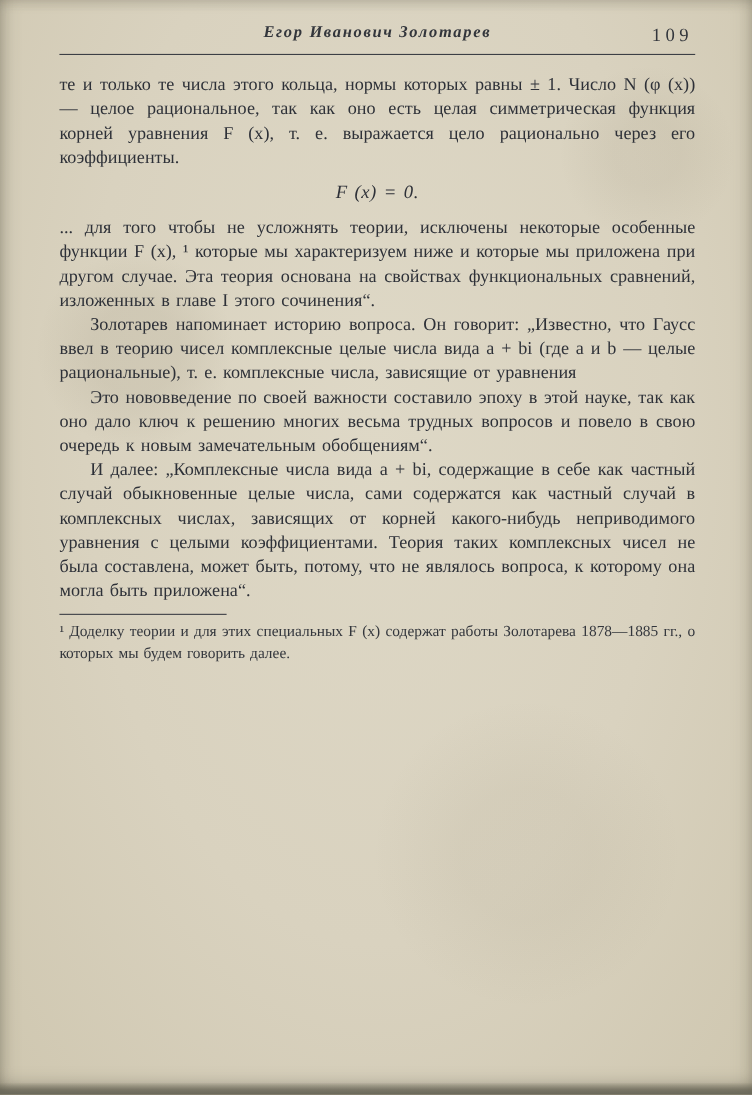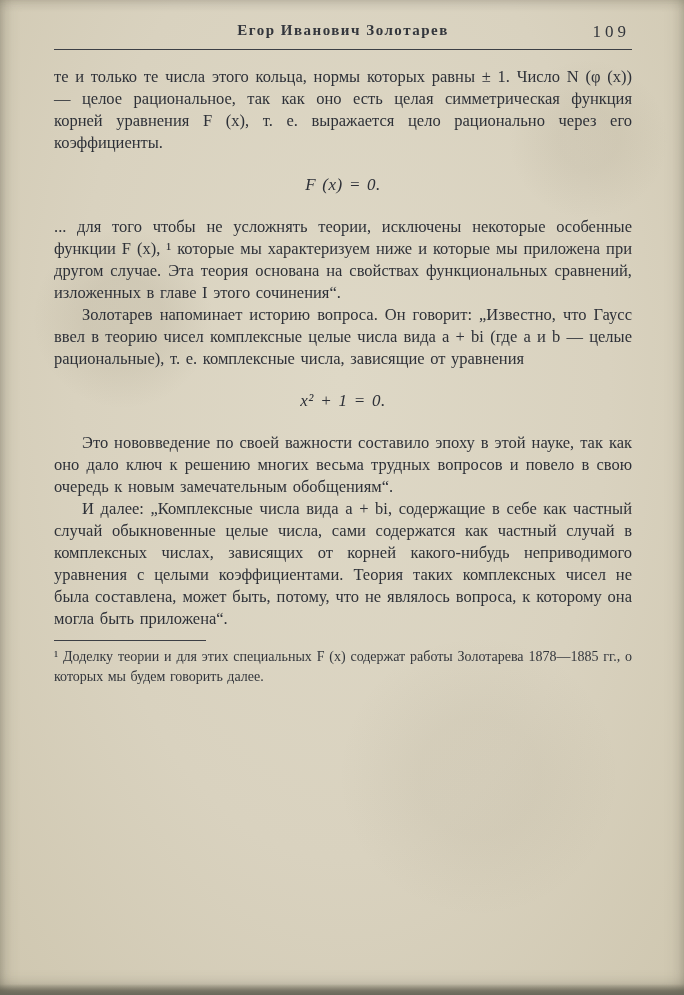--- a/index.html
+++ b/index.html
@@ -45,20 +45,21 @@
       width: 578px;
     }
     .running-head {
       position: relative;
       height: 24px;
     }
     .running-title {
       position: absolute;
       left: 0; right: 0;
       text-align: center;
+      font-style: italic;
       font-weight: bold;
       font-size: 15px;
       letter-spacing: 1.5px;
       color: #33363c;
     }
     .page-number {
       position: absolute;
       right: 2px;
       top: 0;
       font-size: 17px;
@@ -77,21 +78,21 @@
       text-align: justify;
       word-spacing: 1.5px;
     }
     .para {
       margin: 0;
     }
     .para.indent {
       text-indent: 28px;
     }
     .formula {
-      margin: 20px 0;
+      margin: 10px 0;
       text-align: center;
       font-style: italic;
       font-size: 17px;
       letter-spacing: 0.5px;
     }
     .footnote-area {
       margin-top: 10px;
     }
     .footnote-rule {
       border: none;
@@ -120,21 +121,20 @@
       <div class="running-title">Егор Иванович Золотарев</div>
       <div class="page-number">109</div>
     </div>
     <hr class="header-rule">
 
     <div class="body-text">
       <p class="para">те и только те числа этого кольца, нормы которых равны ± 1. Число N (φ (x)) — целое рациональное, так как оно есть целая симметрическая функция корней уравнения F (x), т. е. выражается цело рационально через его коэффициенты.</p>
       <p class="formula">F (x) = 0.</p>
       <p class="para">... для того чтобы не усложнять теории, исключены некоторые особенные функции F (x), ¹ которые мы характеризуем ниже и которые мы приложена при другом случае. Эта теория основана на свойствах функциональных сравнений, изложенных в главе I этого сочинения“.</p>
       <p class="para indent">Золотарев напоминает историю вопроса. Он говорит: „Известно, что Гаусс ввел в теорию чисел комплексные целые числа вида a + bi (где a и b — целые рациональные), т. е. комплексные числа, зависящие от уравнения</p>
-      <p class="formula">x² + 1 = 0.</p>
       <p class="para indent">Это нововведение по своей важности составило эпоху в этой науке, так как оно дало ключ к решению многих весьма трудных вопросов и повело в свою очередь к новым замечательным обобщениям“.</p>
       <p class="para indent">И далее: „Комплексные числа вида a + bi, содержащие в себе как частный случай обыкновенные целые числа, сами содержатся как частный случай в комплексных числах, зависящих от корней какого-нибудь неприводимого уравнения с целыми коэффициентами. Теория таких комплексных чисел не была составлена, может быть, потому, что не являлось вопроса, к которому она могла быть приложена“.</p>
     </div>
 
     <div class="footnote-area">
       <hr class="footnote-rule">
       <p class="footnote">¹ Доделку теории и для этих специальных F (x) содержат работы Золотарева 1878—1885 гг., о которых мы будем говорить далее.</p>
     </div>
 
   </div>

